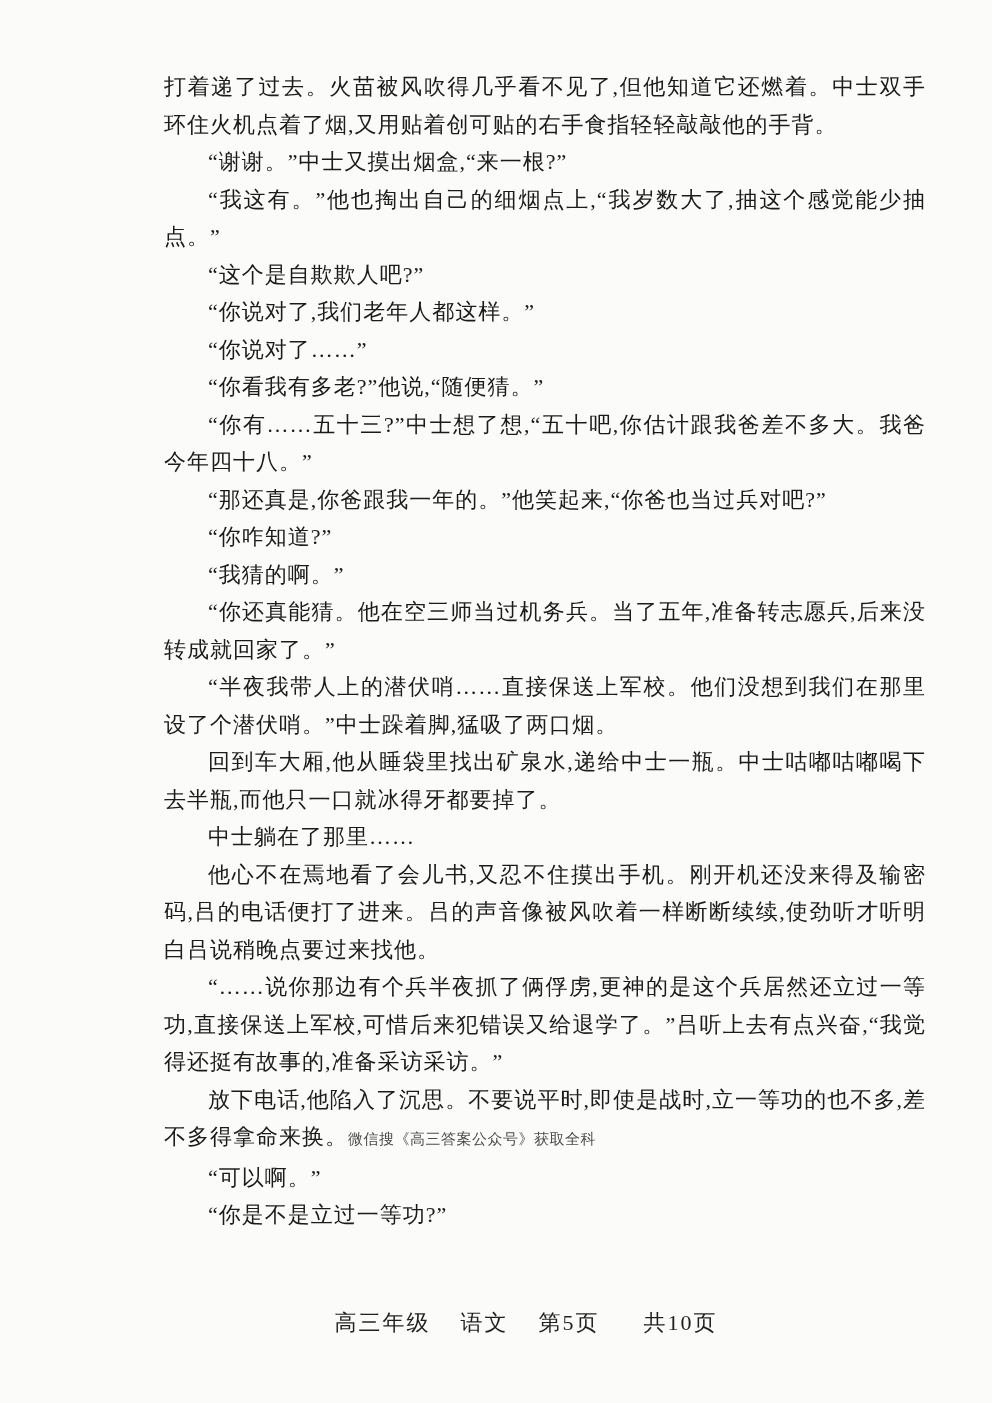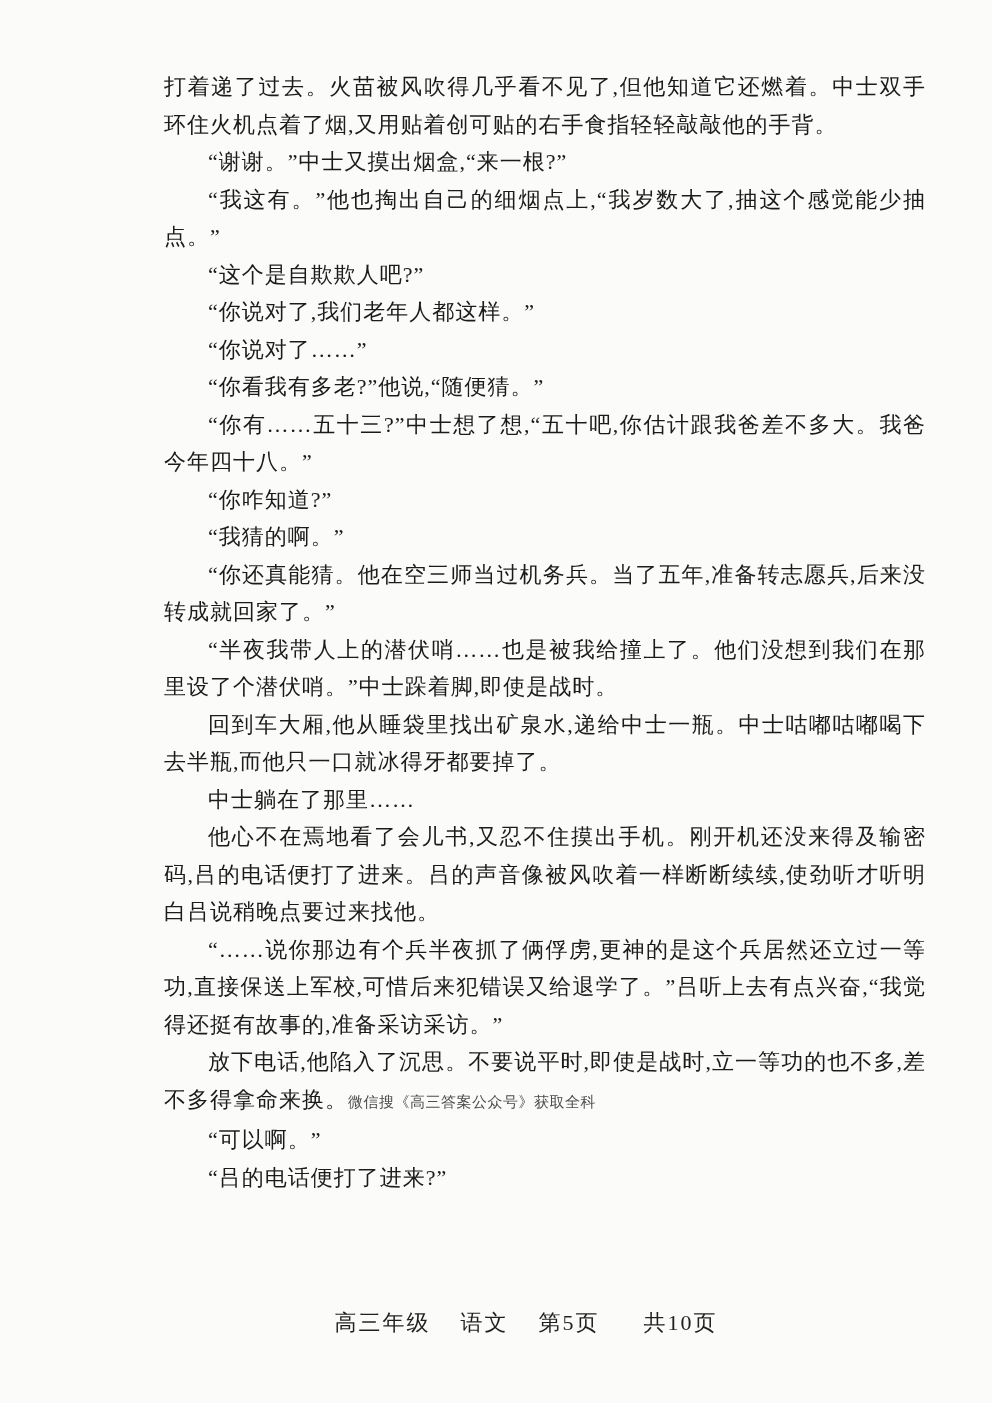--- a/index.html
+++ b/index.html
@@ -73,31 +73,32 @@
 
   <div class="text-block">
     <p class="para"><span>打着递了过去。火苗被风吹得几乎看不见了,但他知道它还燃着。中士双手环住火机点着了烟,又用贴着创可贴的右手食指轻轻敲敲他的手背。</span></p>
     <p class="para indent"><span>“谢谢。”中士又摸出烟盒,“来一根?”</span></p>
     <p class="para indent"><span>“我这有。”他也掏出自己的细烟点上,“我岁数大了,抽这个感觉能少抽点。”</span></p>
     <p class="para indent"><span>“这个是自欺欺人吧?”</span></p>
     <p class="para indent"><span>“你说对了,我们老年人都这样。”</span></p>
     <p class="para indent"><span>“你说对了……”</span></p>
     <p class="para indent"><span>“你看我有多老?”他说,“随便猜。”</span></p>
     <p class="para indent"><span>“你有……五十三?”中士想了想,“五十吧,你估计跟我爸差不多大。我爸今年四十八。”</span></p>
+    <p class="para indent"><span>“那还真是,你爸跟我一年的。”他笑起来,“你爸也当过兵对吧?”</span></p>
     <p class="para indent"><span>“你咋知道?”</span></p>
     <p class="para indent"><span>“我猜的啊。”</span></p>
     <p class="para indent"><span>“你还真能猜。他在空三师当过机务兵。当了五年,准备转志愿兵,后来没转成就回家了。”</span></p>
-    <p class="para indent"><span>“半夜我带人上的潜伏哨……也是被我给撞上了。他们没想到我们在那里设了个潜伏哨。”中士跺着脚,即使是战时。</span></p>
+    <p class="para indent"><span>“半夜我带人上的潜伏哨……直接保送上军校。他们没想到我们在那里设了个潜伏哨。”中士跺着脚,猛吸了两口烟。</span></p>
     <p class="para indent"><span>回到车大厢,他从睡袋里找出矿泉水,递给中士一瓶。中士咕嘟咕嘟喝下去半瓶,而他只一口就冰得牙都要掉了。</span></p>
     <p class="para indent"><span>中士躺在了那里……</span></p>
     <p class="para indent"><span>他心不在焉地看了会儿书,又忍不住摸出手机。刚开机还没来得及输密码,吕的电话便打了进来。吕的声音像被风吹着一样断断续续,使劲听才听明白吕说稍晚点要过来找他。</span></p>
     <p class="para indent"><span>“……说你那边有个兵半夜抓了俩俘虏,更神的是这个兵居然还立过一等功,直接保送上军校,可惜后来犯错误又给退学了。”吕听上去有点兴奋,“我觉得还挺有故事的,准备采访采访。”</span></p>
     <p class="para indent"><span>放下电话,他陷入了沉思。不要说平时,即使是战时,立一等功的也不多,差不多得拿命来换。</span><span class="watermark">微信搜《高三答案公众号》获取全科</span></p>
     <p class="para indent"><span>“可以啊。”</span></p>
-    <p class="para indent"><span>“吕的电话便打了进来?”</span></p>
+    <p class="para indent"><span>“你是不是立过一等功?”</span></p>
   </div>
 
   <div class="footer">
     <span class="seg">高三年级</span>
     <span class="seg">语文</span>
     <span class="seg">第5页</span>
     <span class="seg">共10页</span>
   </div>
 
 </div>

